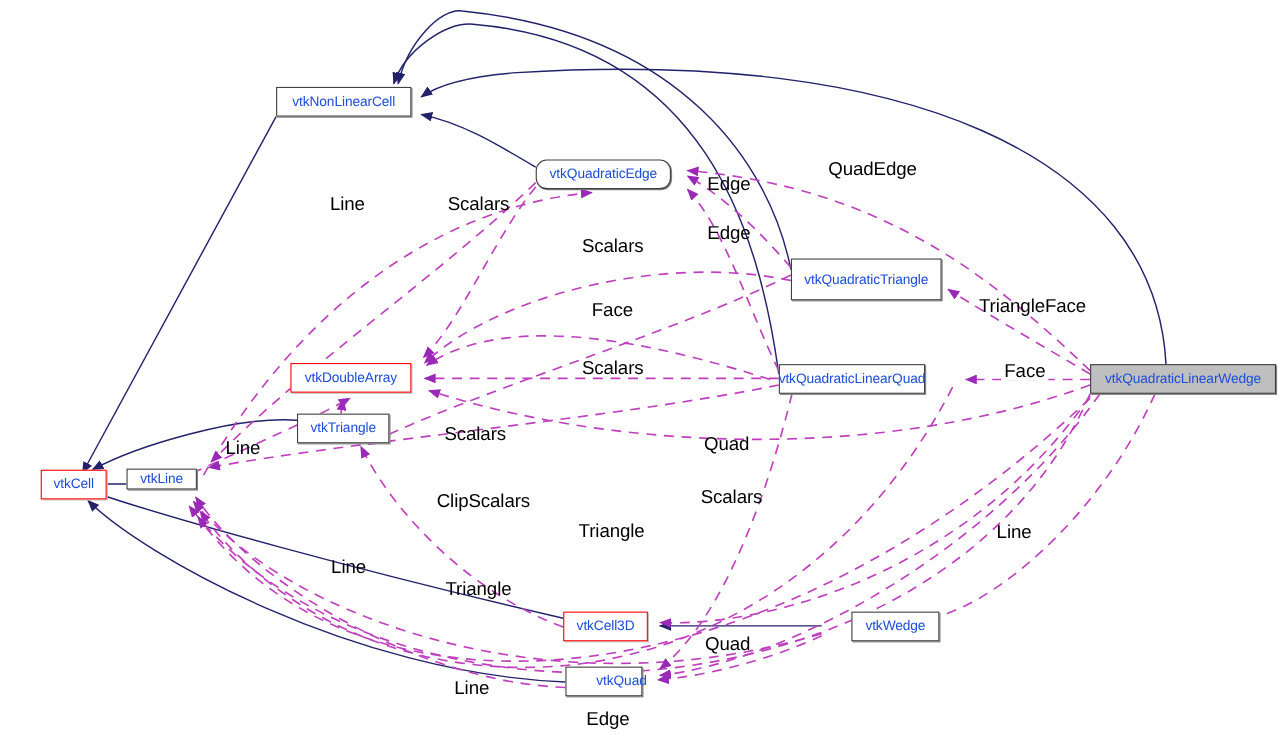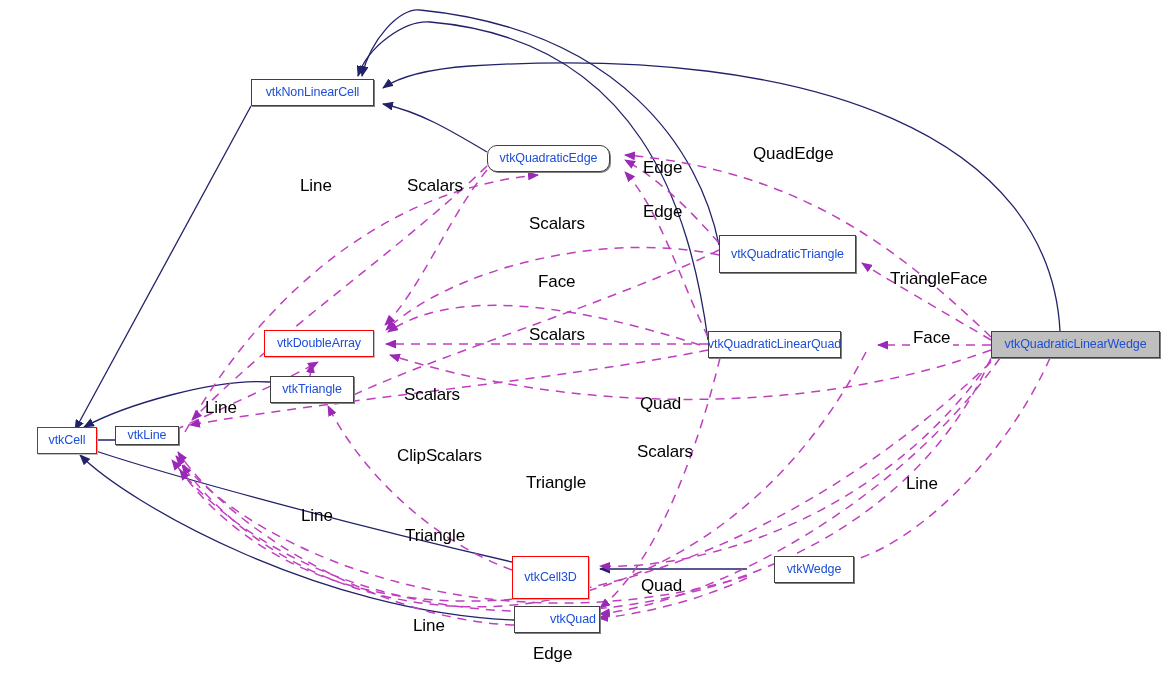--- a/index.html
+++ b/index.html
@@ -145,24 +145,24 @@
   </div>
   <div class="node" style="left:487px;top:145px;width:123px;height:27px;border-radius:10px;">
     <span>vtkQuadraticEdge</span>
   </div>
   <div class="node red" style="left:264px;top:330px;width:110px;height:27px;">
     <span>vtkDoubleArray</span>
   </div>
   <div class="node" style="left:270px;top:376px;width:84px;height:27px;">
     <span>vtkTriangle</span>
   </div>
-  <div class="node red" style="left:512px;top:556px;width:77px;height:43px;">
+  <div class="node red" style="left:512px;top:556px;width:77px;height:27px;">
     <span>vtkCell3D</span>
   </div>
-  <div class="node" style="left:514px;top:606px;width:86px;height:27px;padding-left:32px;">
+  <div class="node" style="left:514px;top:606px;width:70px;height:27px;padding-left:32px;">
     <span>vtkQuad</span>
   </div>
   <div class="node" style="left:747px;top:556px;width:80px;height:27px;margin-left:27px;">
     <span>vtkWedge</span>
   </div>
   <div class="node" style="left:719px;top:235px;width:137px;height:38px;">
     <span>vtkQuadraticTriangle</span>
   </div>
   <div class="node" style="left:708px;top:331px;width:133px;height:27px;">
     <span>vtkQuadraticLinearQuad</span>

